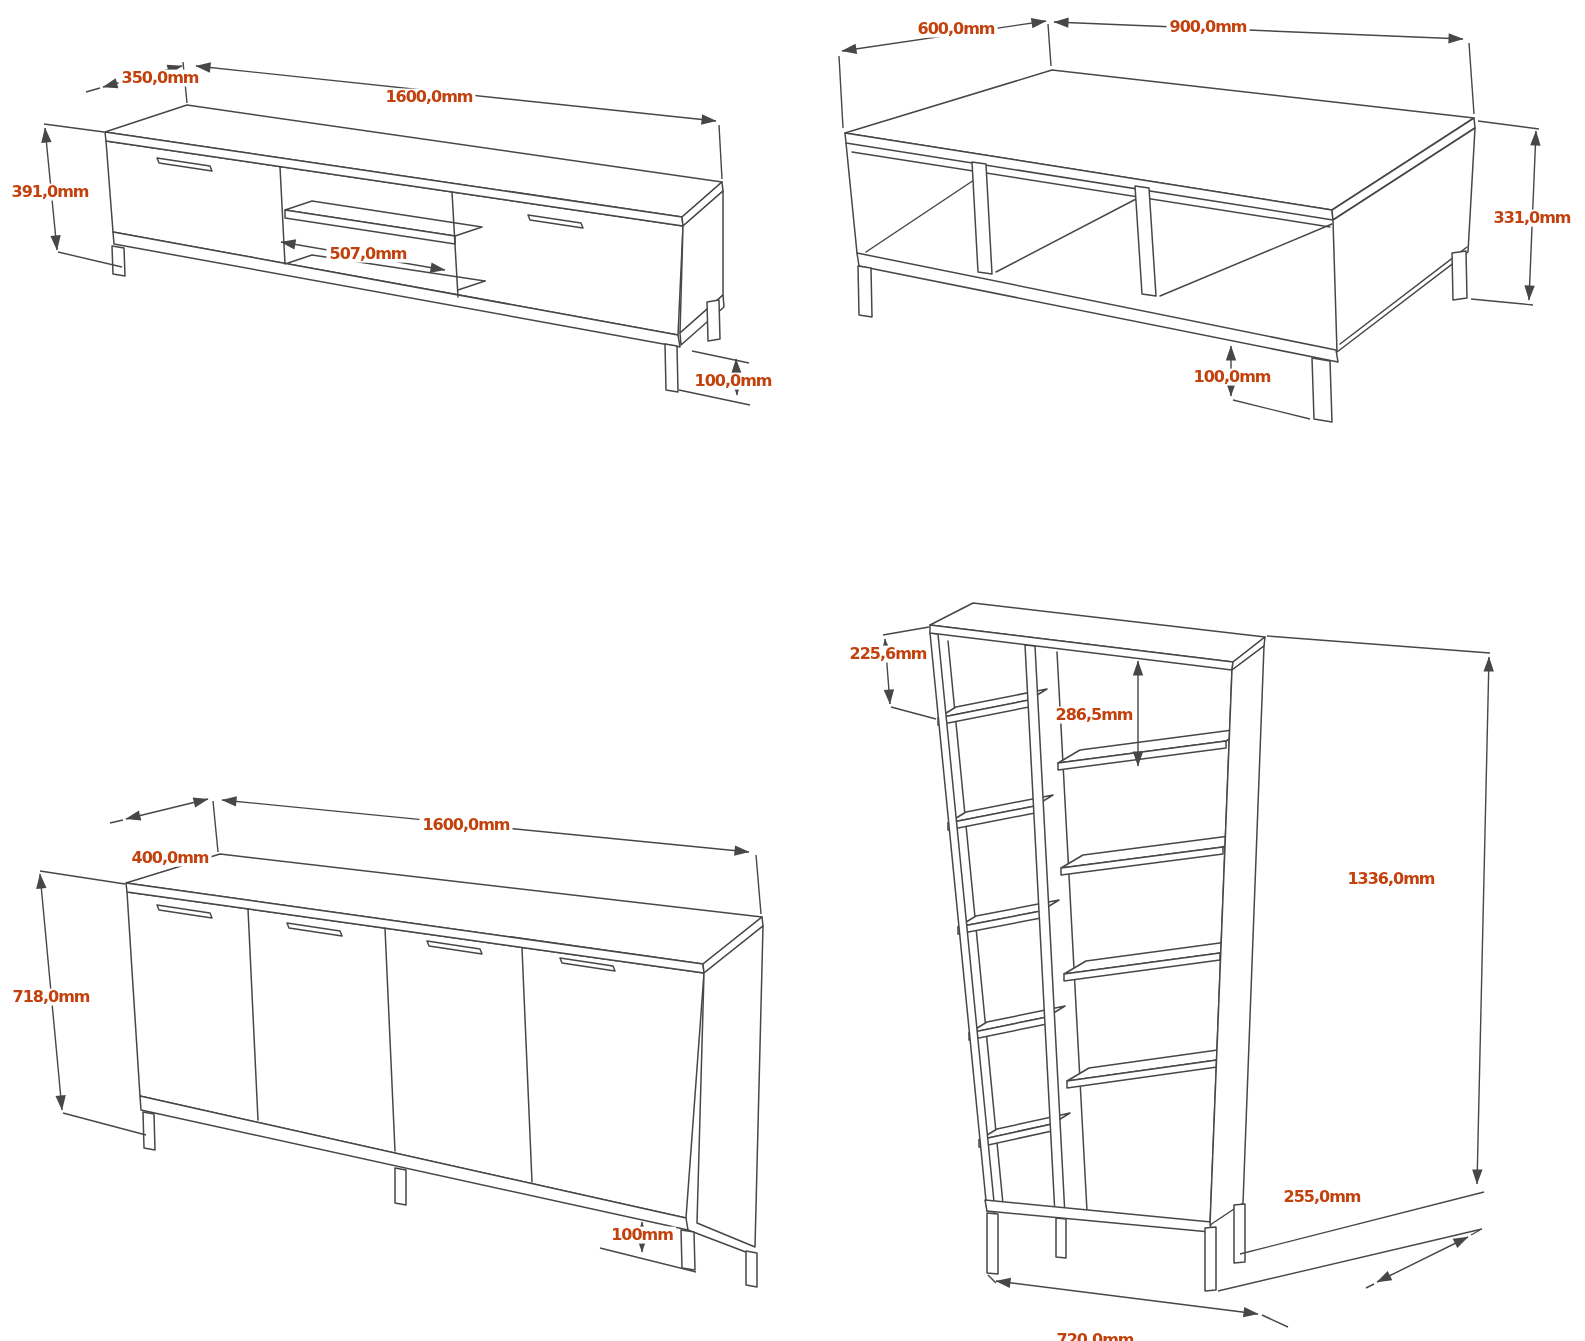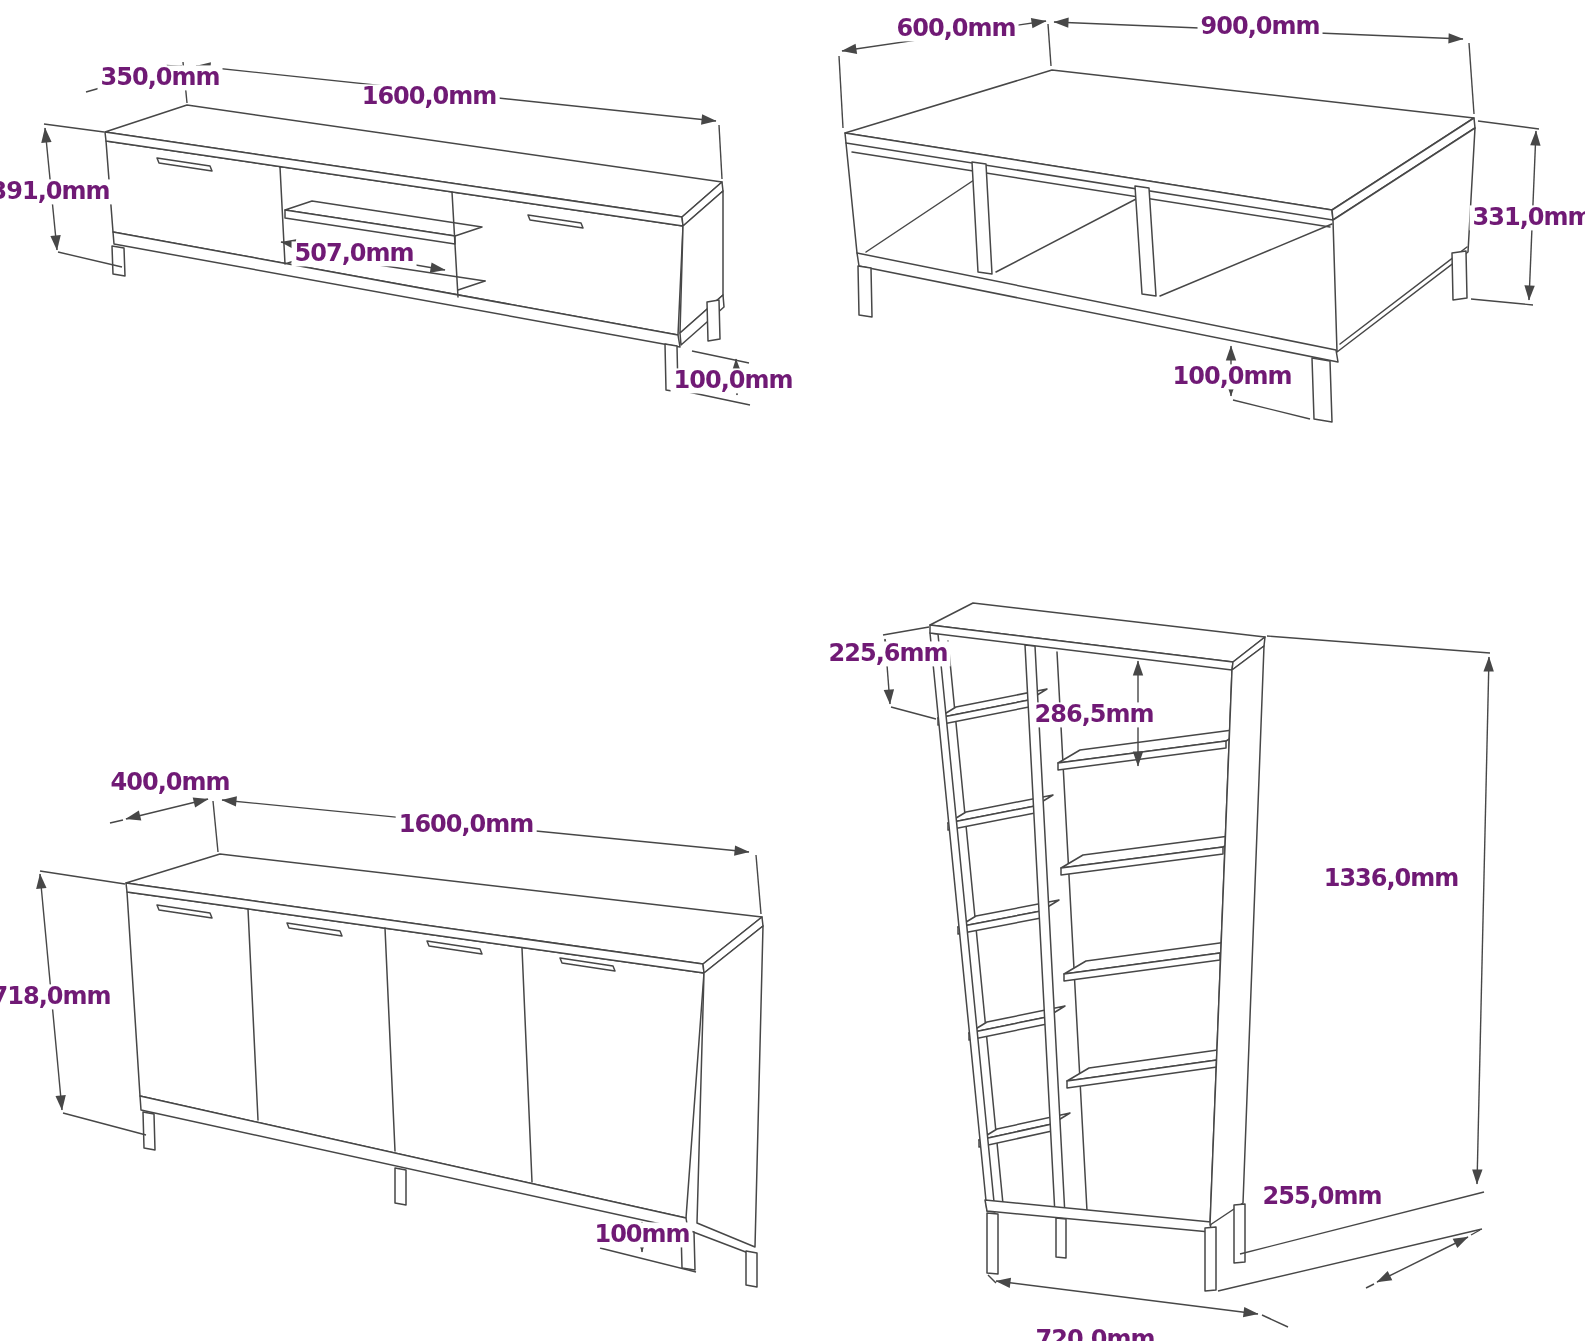--- a/index.html
+++ b/index.html
@@ -1,21 +1,21 @@
 <!DOCTYPE html>
 <html><head>
 <meta charset="utf-8">
 <style>
   html,body{margin:0;padding:0;background:#fff;}
   #page{position:relative;width:1585px;height:1341px;background:#fff;overflow:hidden;
         font-family:"DejaVu Sans",sans-serif;}
   #page svg{position:absolute;left:0;top:0;}
   .dim-label{position:absolute;transform:translate(-50%,-50%);
-    font-family:"DejaVu Sans",sans-serif;font-weight:bold;font-size:24px;
-    letter-spacing:-1px;color:#701a75;background:#fff;padding:0 3px;
+    font-family:"DejaVu Sans",sans-serif;font-weight:bold;font-size:16px;
+    letter-spacing:-1px;color:#c2410c;background:#fff;padding:0 3px;
     white-space:nowrap;line-height:1.05;}
   .piece-line{stroke:#474747;stroke-width:1.5;fill:none;stroke-linejoin:round;stroke-linecap:round;}
   .piece-face{stroke:#474747;stroke-width:1.5;fill:#ffffff;stroke-linejoin:round;}
   .dim-line{stroke:#474747;stroke-width:1.4;fill:none;}
 </style>
 </head>
 <body>
 
 <div id="page">
 
@@ -212,29 +212,29 @@
       <path class="dim-line" d="M996,1281 L1258,1314" marker-start="url(#arr)" marker-end="url(#arr)"></path>
       <path class="dim-line" d="M1262,1315 L1288,1327"></path>
       <path class="dim-line" d="M988,1275 L996,1283"></path>
     </g>
   </g>
 </svg>
 
   <div class="dim-label" style="left:160px;top:78px">350,0mm</div>
   <div class="dim-label" style="left:429px;top:97px">1600,0mm</div>
   <div class="dim-label" style="left:50px;top:192px">391,0mm</div>
-  <div class="dim-label" style="left:354px;top:254px">507,0mm</div>
+  <div class="dim-label" style="left:368px;top:254px">507,0mm</div>
   <div class="dim-label" style="left:733px;top:381px">100,0mm</div>
 
   <div class="dim-label" style="left:956px;top:29px">600,0mm</div>
-  <div class="dim-label" style="left:1260px;top:27px">900,0mm</div>
+  <div class="dim-label" style="left:1208px;top:27px">900,0mm</div>
   <div class="dim-label" style="left:1532px;top:218px">331,0mm</div>
   <div class="dim-label" style="left:1232px;top:377px">100,0mm</div>
 
-  <div class="dim-label" style="left:170px;top:783px">400,0mm</div>
+  <div class="dim-label" style="left:170px;top:858px">400,0mm</div>
   <div class="dim-label" style="left:466px;top:825px">1600,0mm</div>
   <div class="dim-label" style="left:51px;top:997px">718,0mm</div>
   <div class="dim-label" style="left:642px;top:1235px">100mm</div>
 
   <div class="dim-label" style="left:888px;top:654px">225,6mm</div>
   <div class="dim-label" style="left:1094px;top:715px">286,5mm</div>
   <div class="dim-label" style="left:1391px;top:879px">1336,0mm</div>
   <div class="dim-label" style="left:1095px;top:1340px">720,0mm</div>
   <div class="dim-label" style="left:1322px;top:1197px">255,0mm</div>
 

